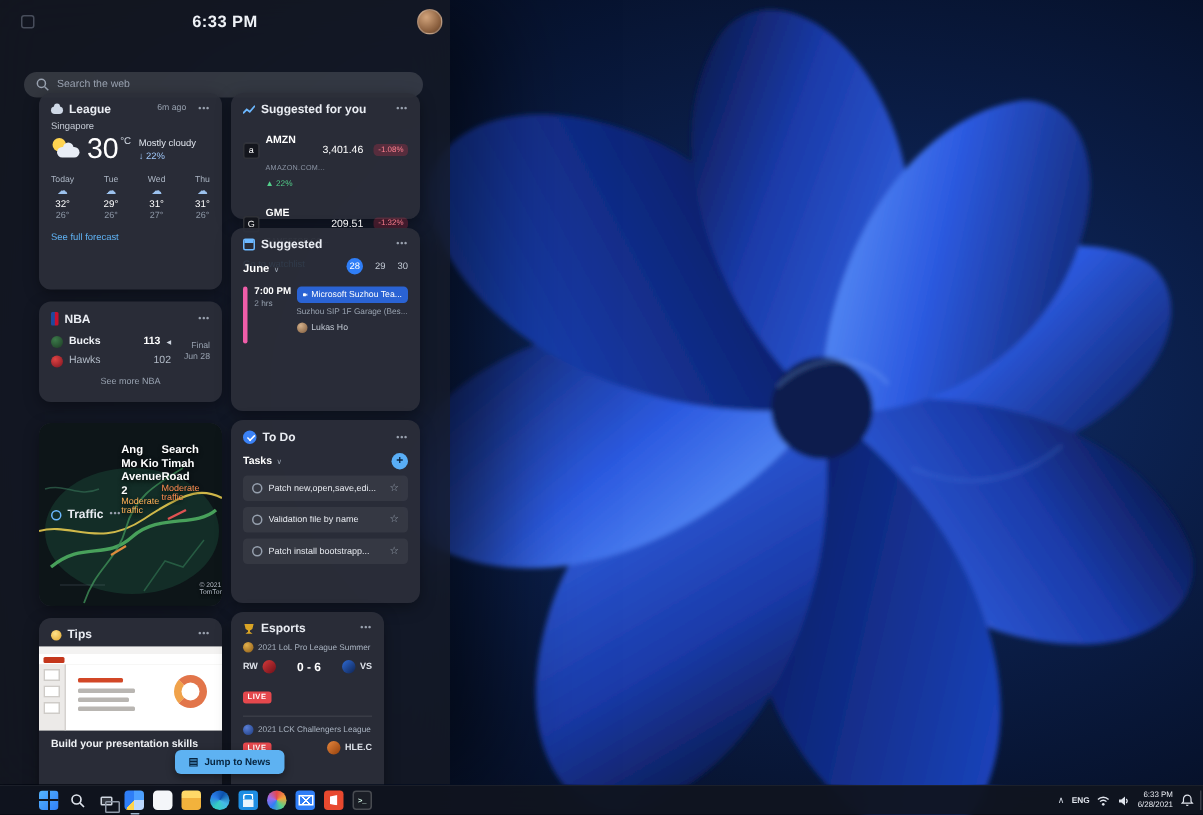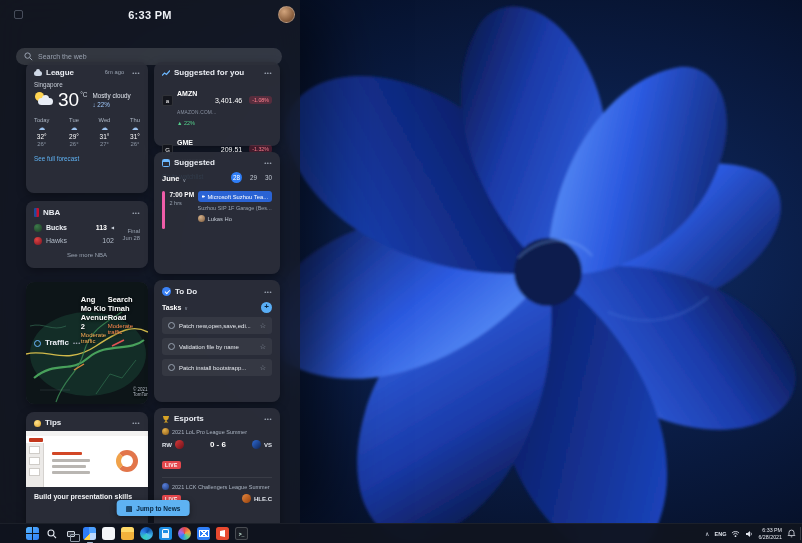--- a/index.html
+++ b/index.html
@@ -142,21 +142,21 @@
   .todo-toolbar{display:flex;align-items:center;margin-top:6px}
   .todo-list-label{font-size:7px;font-weight:700;color:#fff}
   .todo-chev{font-size:5px;color:#98a2b0;margin-left:3px}
   .todo-add{margin-left:auto;width:11px;height:11px;border-radius:50%;background:#59aef6;color:#0a2540;font-size:8px;line-height:10px;text-align:center;font-weight:700}
   .task-row{display:flex;align-items:center;gap:4px;background:rgba(255,255,255,.06);border-radius:3px;height:17px;padding:0 6px;margin-top:4px}
   .task-circle{width:7px;height:7px;border:1px solid #96a0ae;border-radius:50%;flex:0 0 auto}
   .task-text{flex:1;font-size:6px;color:#e7eaf0;white-space:nowrap;overflow:hidden;min-width:0}
   .task-star{font-size:7px;color:#96a0ae;line-height:1}
 
   
-  .card.esports{left:154px;top:408px;width:126px;height:124px}
+  .card.esports{left:154px;top:408px;width:102px;height:124px}
   .trophy{width:8px;height:7px;background:#d9a425;clip-path:polygon(10% 0,90% 0,78% 55%,58% 68%,58% 82%,80% 100%,20% 100%,42% 82%,42% 68%,22% 55%)}
   .es-league{display:flex;align-items:center;gap:3px;margin-top:5px}
   .es-league-logo{width:7px;height:7px;border-radius:50%;flex:0 0 auto}
   .lg1{background:radial-gradient(circle at 35% 30%,#e3b04b,#8a5a16)}
   .lg2{background:radial-gradient(circle at 35% 30%,#5a7fd6,#1c3a7e)}
   .es-league-name{font-size:5.5px;color:#aab4c2;white-space:nowrap;overflow:hidden}
   .es-match{display:flex;align-items:center;margin-top:5px}
   .es-team{display:flex;align-items:center;gap:3px}
   .es-team-logo{width:9px;height:9px;border-radius:50%}
   .t-rw{background:linear-gradient(135deg,#d63a3a,#6e0f18)}

